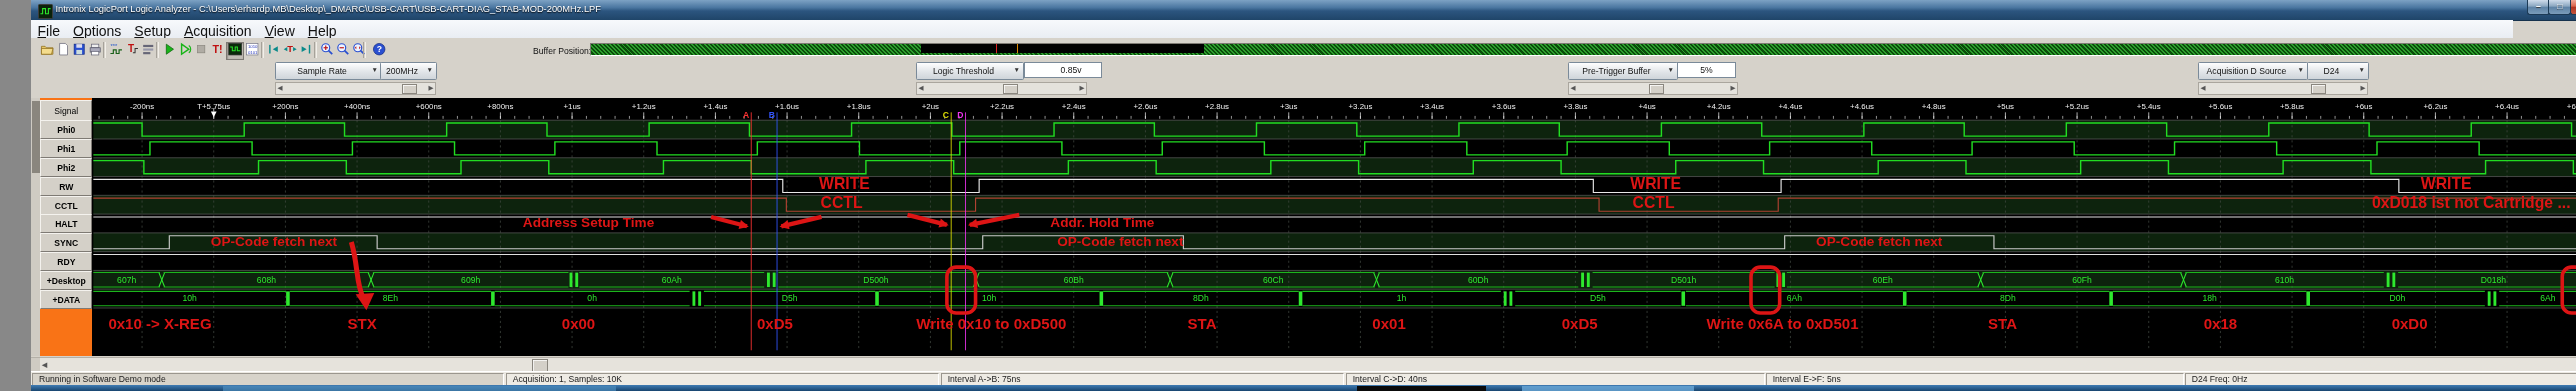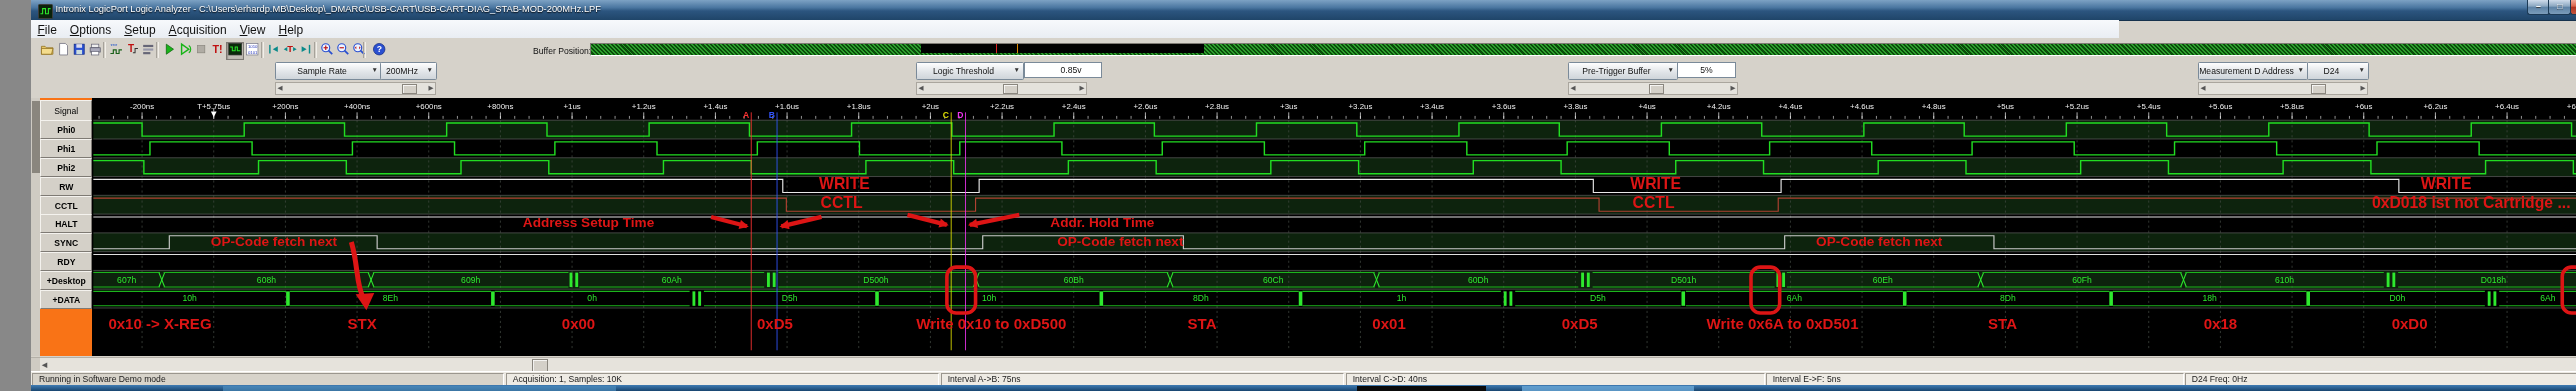--- a/index.html
+++ b/index.html
@@ -15,23 +15,23 @@
   #app-icon svg{display:block;}
   .winbtn{position:absolute;top:0;height:13.6px;border:0.7px solid #1c3answer;border:0.7px solid #1c3a55;
     border-top:none;border-radius:0 0 2.9px 2.9px;
     background:linear-gradient(180deg,#cfdceb 0%,#8aa6c0 45%,#5d82a5 50%,#7b9cba 100%);
     color:#fff;text-align:center;font-size:8.6px;line-height:12.2px;font-weight:bold;text-shadow:0 0.7px 0.7px #333;}
   #btn-min{left:2496px;width:21px;}
   #btn-max{left:2517px;width:21px;}
   #btn-close{left:2539px;width:32px;
     background:linear-gradient(180deg,#f0a898 0%,#d9634a 45%,#b03321 50%,#c4543c 100%);}
   
-  #menubar{position:absolute;left:0;top:20px;width:2088px;height:18px;
+  #menubar{position:absolute;left:0;top:20px;width:2482px;height:18px;
     background:linear-gradient(180deg,#f7f9fc,#e9edf3);border-bottom:0.7px solid #c0bcb4;
-    font-size:12px;color:#111;}
+    font-size:14px;color:#111;}
   .menu-item{display:inline-block;padding:2.9px 6.5px 0 6.5px;height:15px;cursor:default;}
   
   #toolbar{position:absolute;left:0;top:38px;width:2576px;height:60px;background:#d6d2ca;
     border-bottom:0.7px solid #9a968e;}
   .tbtn{position:absolute;top:3.6px;width:16px;height:16px;border:0.7px solid transparent;
     display:flex;align-items:center;justify-content:center;}
   .tbtn.pressed{border:0.7px solid #7e7a74;background:#c2beb6;box-shadow:inset 0.7px 0.7px 1.4px #8a867e;}
   .tsep{position:absolute;top:3.6px;width:1.4px;height:16px;border-left:0.7px solid #a6a29a;border-right:0.7px solid #f2efe9;}
   #buffer-label{position:absolute;left:502px;top:8px;font-size:8.6px;color:#111;}
   #buffer-bar{position:absolute;left:559px;top:5px;width:2013px;height:10.8px;
@@ -262,21 +262,21 @@
         <span class="lbl">Pre-Trigger Buffer</span>
         <span class="arr">▼</span>
       </div>
       <div class="valbox" style="left: 1646px; width: 57px;">5%</div>
       <div class="mini-scroll" style="left: 1537px; width: 168px;">
         <span class="ar" style="left:1.4px">◀</span>
         <div class="th" style="left:80px"></div>
         <span class="ar" style="right:1.4px">▶</span>
       </div>
       <div class="combo" style="left: 2167px; width: 108px;">
-        <span class="lbl">Measurement D Address</span>
+        <span class="lbl">Acquisition D Source</span>
         <span class="arr">▼</span>
       </div>
       <div class="combo" style="left: 2276px; width: 60px;">
         <span class="lbl">D24</span>
         <span class="arr">▼</span>
       </div>
       <div class="mini-scroll" style="left: 2167px; width: 168px;">
         <span class="ar" style="left:1.4px">◀</span>
         <div class="th" style="left:112px"></div>
         <span class="ar" style="right:1.4px">▶</span>

